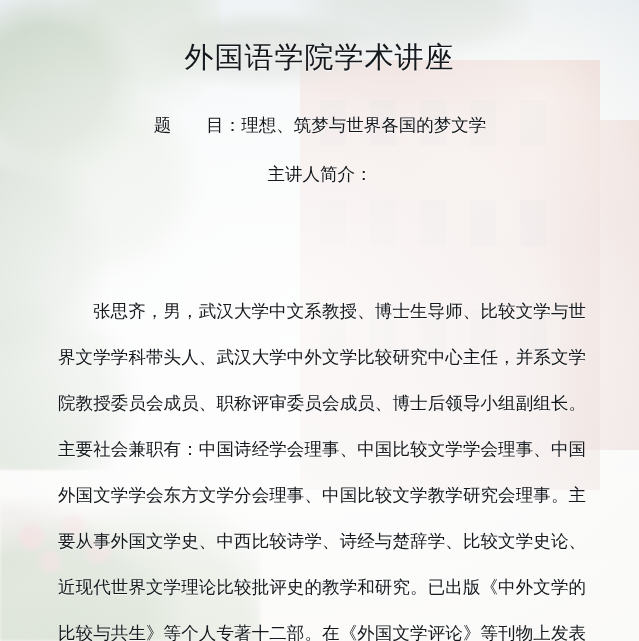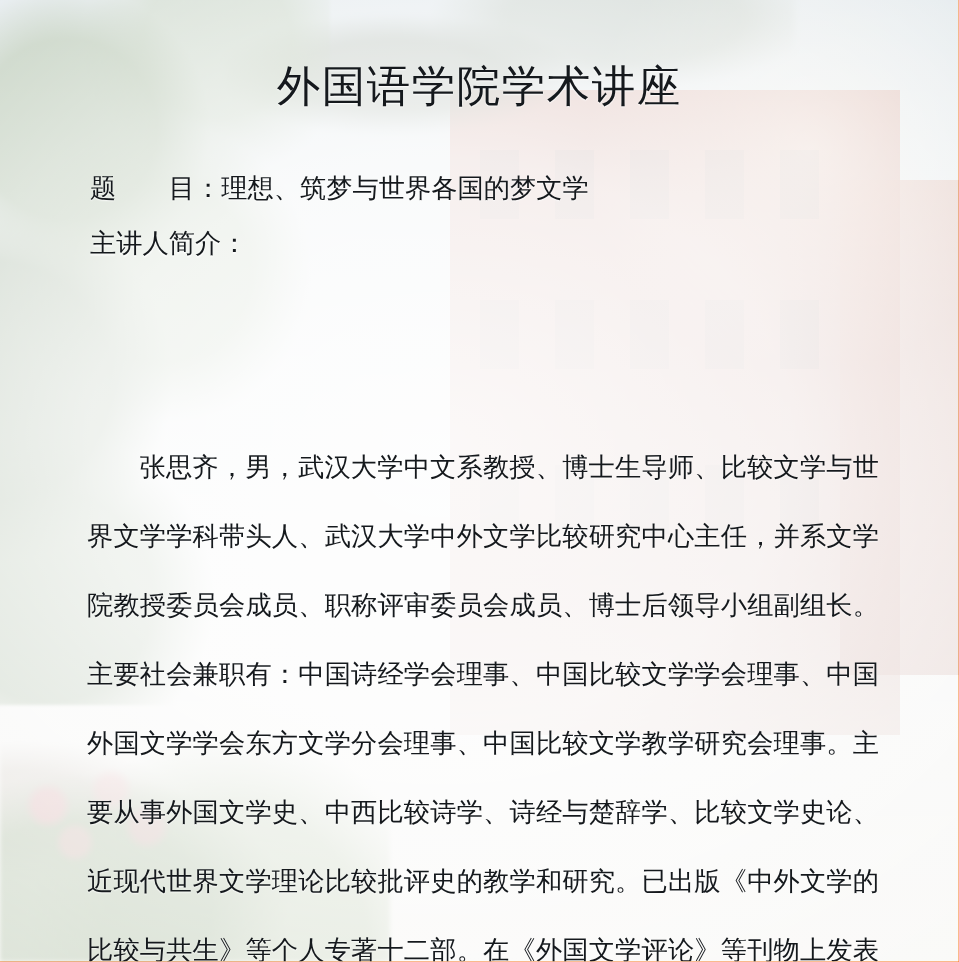--- a/index.html
+++ b/index.html
@@ -11,21 +11,21 @@
     height: 641px;
     overflow: hidden;
     font-family: "Liberation Serif", "DejaVu Serif", serif;
   }
 
   #poster {
     position: relative;
     width: 639px;
     height: 641px;
     overflow: hidden;
-    background: #f97316;
+    background: #8b5cf6;
   }
 
   
   .bg-layer {
     position: absolute;
     inset: 0;
   }
 
   
   .bg-sky {
@@ -159,32 +159,33 @@
     left: 60px;
     top: 108px;
     width: 520px;
     font-size: 17.5px;
     line-height: 35px;
     color: #15191d;
     text-shadow: 0 1px 1px rgba(255,255,255,0.8);
   }
   .field-row {
     white-space: nowrap;
+    text-align: center;
   }
   .field-label {
     display: inline-block;
     min-width: 72px;
   }
   .field-value { }
   .field-value.venue {
     margin-left: 18px;
   }
 
   .speaker-intro-label {
-    margin-top: 2px;
+    margin-top: 14px;
     text-decoration: underline;
   }
 
   .bio {
     position: absolute;
     left: 58px;
     top: 288px;
     width: 528px;
     font-size: 17.5px;
     line-height: 46px;

